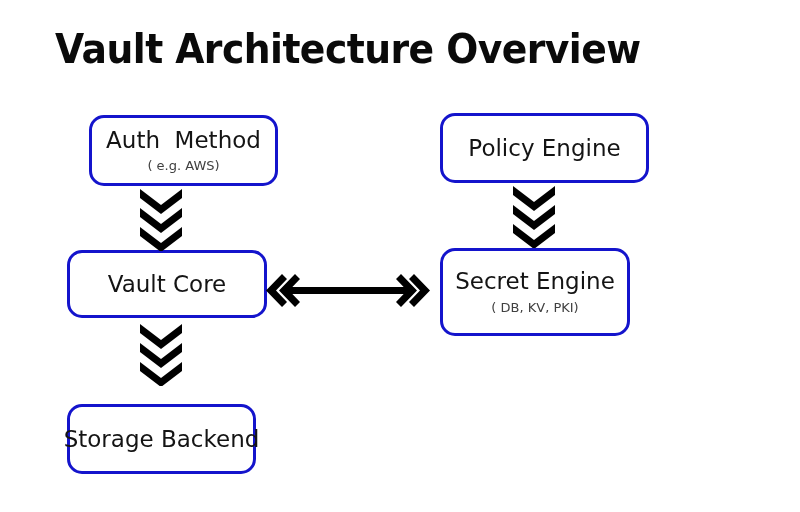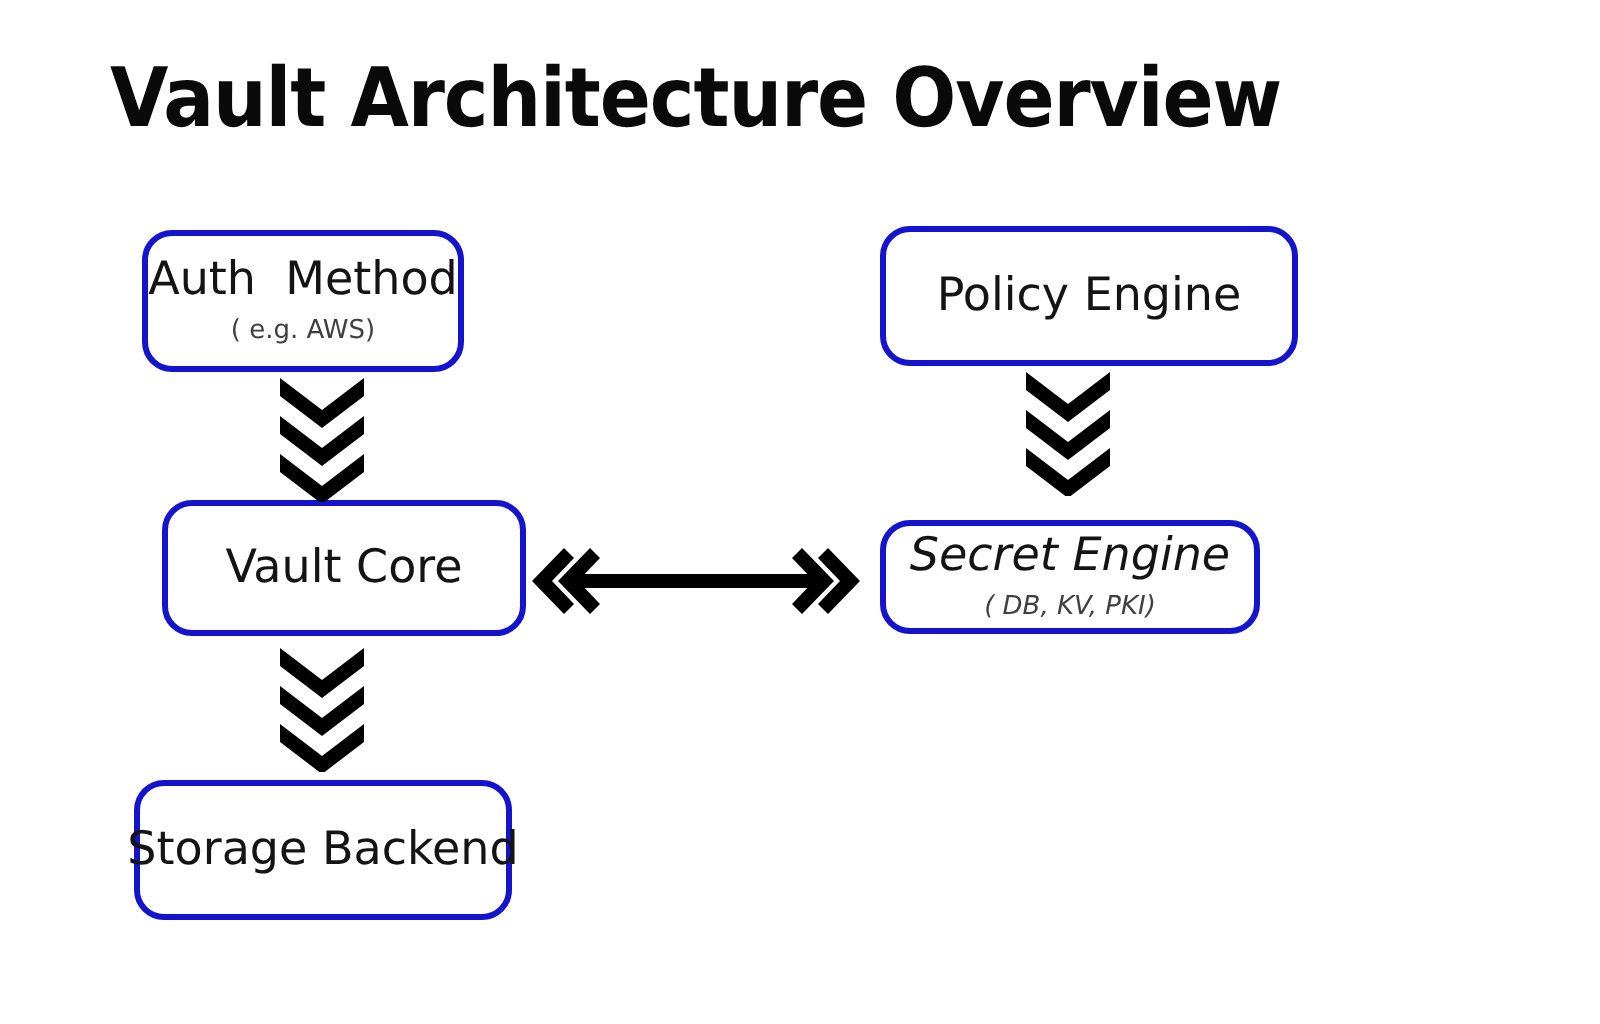--- a/index.html
+++ b/index.html
@@ -59,25 +59,25 @@
   }
   .node-sub {
     font-family: "DejaVu Sans", sans-serif;
     font-size: 13px;
     color: #404040;
     margin-top: 6px;
     white-space: pre;
   }
 
   
-  #node-auth     { left: 71px;  top: 115px; width: 161px; height: 71px; }
+  #node-auth     { left: 89px;  top: 115px; width: 189px; height: 71px; }
   #node-policy   { left: 440px; top: 113px; width: 209px; height: 70px; }
-  #node-core     { left: 81px;  top: 250px; width: 182px; height: 68px; }
-  #node-secret   { left: 440px; top: 260px; width: 190px; height: 57px; font-style: italic; }
-  #node-storage  { left: 67px;  top: 390px; width: 189px; height: 70px; justify-content: center; }
+  #node-core     { left: 67px;  top: 250px; width: 200px; height: 68px; }
+  #node-secret   { left: 440px; top: 248px; width: 190px; height: 88px; }
+  #node-storage  { left: 67px;  top: 404px; width: 189px; height: 70px; justify-content: center; }
 
   
   .arrow {
     position: absolute;
   }
   .arrow svg { display: block; }
 
   #arrow-auth-core    { left: 138px; top: 189px; }
   #arrow-policy-secret{ left: 511px; top: 186px; }
   #arrow-core-storage { left: 138px; top: 324px; }

